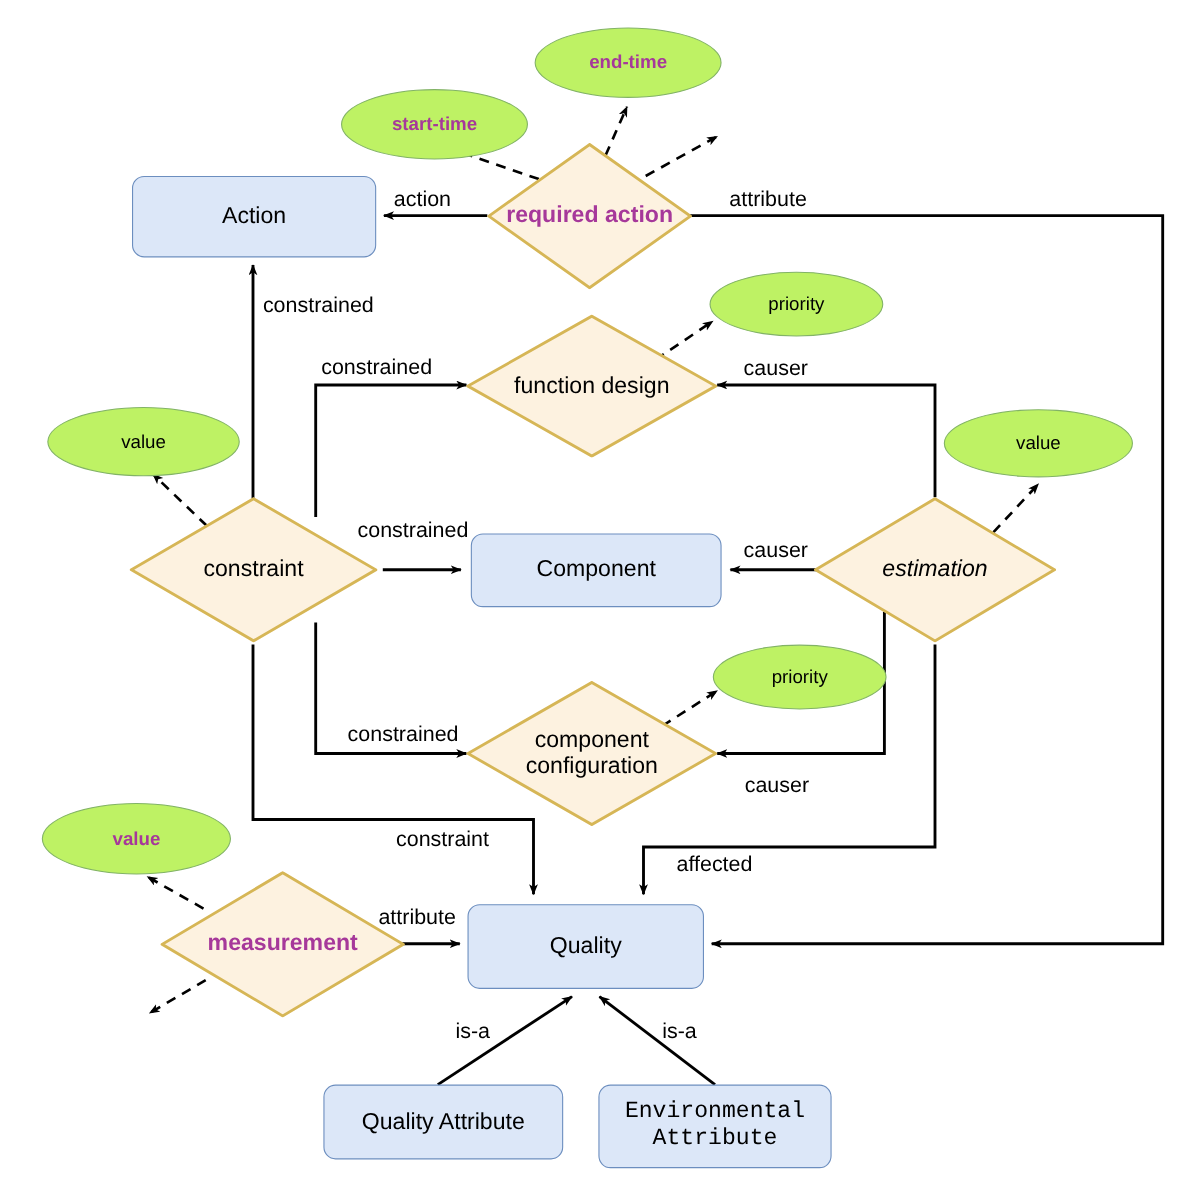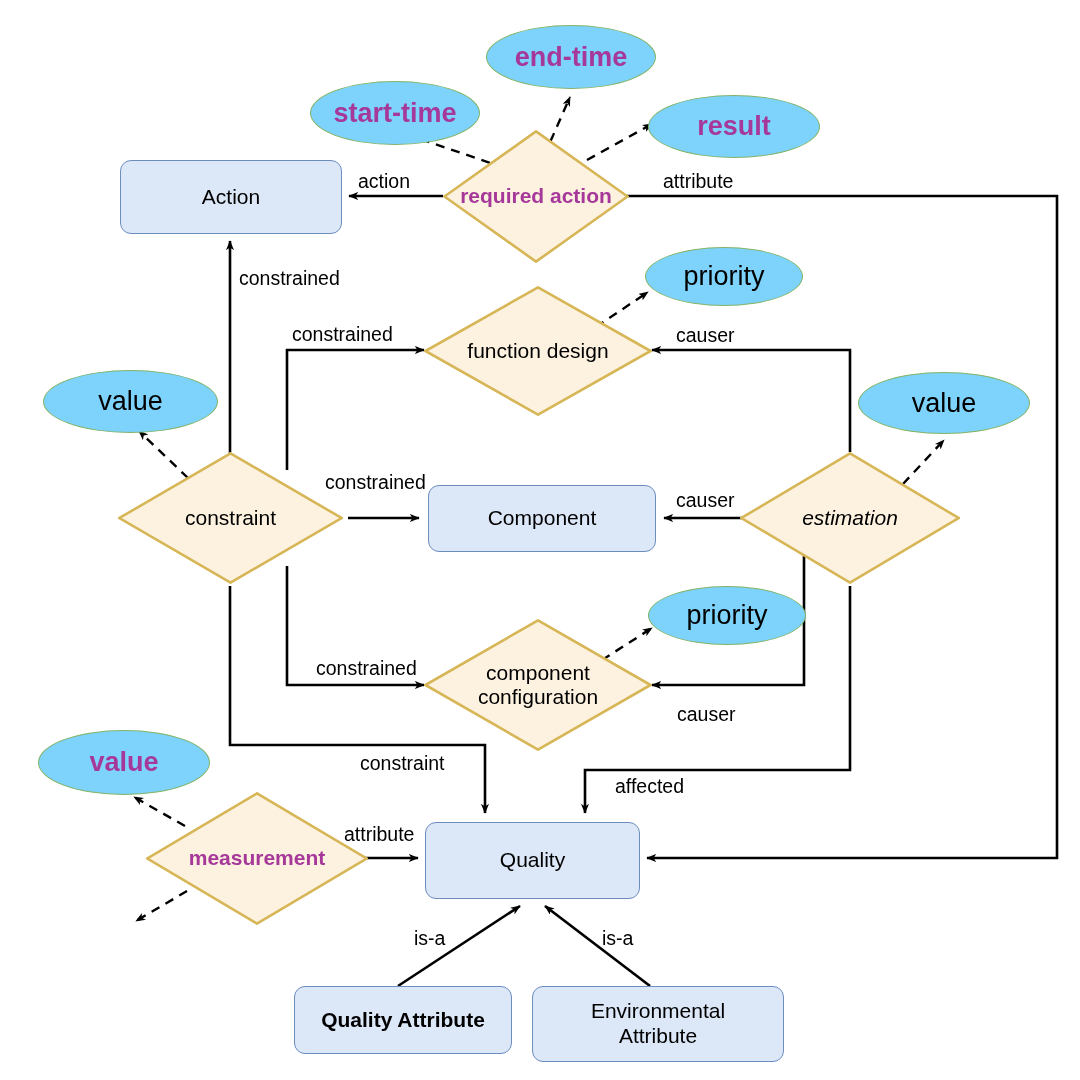--- a/index.html
+++ b/index.html
@@ -3,21 +3,21 @@
 <meta charset="utf-8">
 <style>
   html,body{margin:0;padding:0;background:#fff;}
   body{width:1080px;height:1080px;font-family:"Liberation Sans",sans-serif;overflow:hidden;}
   #stage{position:relative;width:1080px;height:1080px;background:#fff;}
   svg#wires{position:absolute;left:0;top:0;width:1080px;height:1080px;}
 
   .node{position:absolute;box-sizing:border-box;display:flex;align-items:center;justify-content:center;text-align:center;}
 
   .entity{background:#dce7f8;border:1.6px solid #6c8ebf;border-radius:11px;color:#000;font-size:21px;line-height:1.18;}
-  .attr-ellipse{background:#7dd3fc;border:1.9px solid #82b366;border-radius:50%;color:#000;font-size:27px;text-align:center;}
+  .attr-ellipse{background:#bef264;border:1.9px solid #82b366;border-radius:50%;color:#000;font-size:17px;text-align:center;}
   .attr-ellipse.key{color:#a6389a;font-weight:bold;}
 
   .rel{color:#000;font-size:21px;line-height:1.16;}
   .rel.key{color:#a6389a;font-weight:bold;}
   .rel .dia{position:absolute;left:0;top:0;width:100%;height:100%;background:#fdf2e0;
             border:0;clip-path:polygon(50% 0,100% 50%,50% 100%,0 50%);}
   .rel .dia-border{position:absolute;left:0;top:0;width:100%;height:100%;}
   .rel .lbl{position:relative;z-index:3;padding:0 6px;}
 
   .edge-label{position:absolute;font-size:19.5px;color:#000;white-space:nowrap;}
@@ -87,25 +87,25 @@
   </div>
 
   <div class="node entity" style="left:428px;top:485px;width:228px;height:67px;">
     <span>Component</span>
   </div>
 
   <div class="node entity" style="left:425px;top:822px;width:215px;height:77px;">
     <span>Quality</span>
   </div>
 
-  <div class="node entity" style="left:294px;top:986px;width:218px;height:68px;font-weight:bold;">
+  <div class="node entity" style="left:294px;top:986px;width:218px;height:68px;">
     <span>Quality Attribute</span>
   </div>
 
-  <div class="node entity" style="left:532px;top:986px;width:252px;height:76px;flex-direction:column;">
+  <div class="node entity" style="left:544px;top:986px;width:212px;height:76px;flex-direction:column;font-family:Liberation Mono, monospace;">
     <span>Environmental</span>
     <span>Attribute</span>
   </div>
 
   <div class="node rel key" style="left:443px;top:130px;width:186px;height:133px;">
     <div class="dia"></div>
     <svg class="dia-border" viewBox="0 0 186 133" preserveAspectRatio="none">
       <polygon points="93,1.4 184.6,66.5 93,131.6 1.4,66.5" fill="none" stroke="#d6b656" stroke-width="2.6" vector-effect="non-scaling-stroke"></polygon>
     </svg>
     <span class="lbl">required action</span>
@@ -153,23 +153,20 @@
   </div>
 
   <div class="node attr-ellipse key" style="left:310px;top:81px;width:170px;height:64px;">
     <span>start-time</span>
   </div>
 
   <div class="node attr-ellipse key" style="left:486px;top:25px;width:170px;height:64px;">
     <span>end-time</span>
   </div>
 
-  <div class="node attr-ellipse key" style="left:648px;top:95px;width:172px;height:63px;">
-    <span>result</span>
-  </div>
 
   <div class="node attr-ellipse" style="left:645px;top:247px;width:158px;height:59px;">
     <span>priority</span>
   </div>
 
   <div class="node attr-ellipse" style="left:648px;top:586px;width:158px;height:59px;">
     <span>priority</span>
   </div>
 
   <div class="node attr-ellipse" style="left:43px;top:370px;width:175px;height:63px;">

